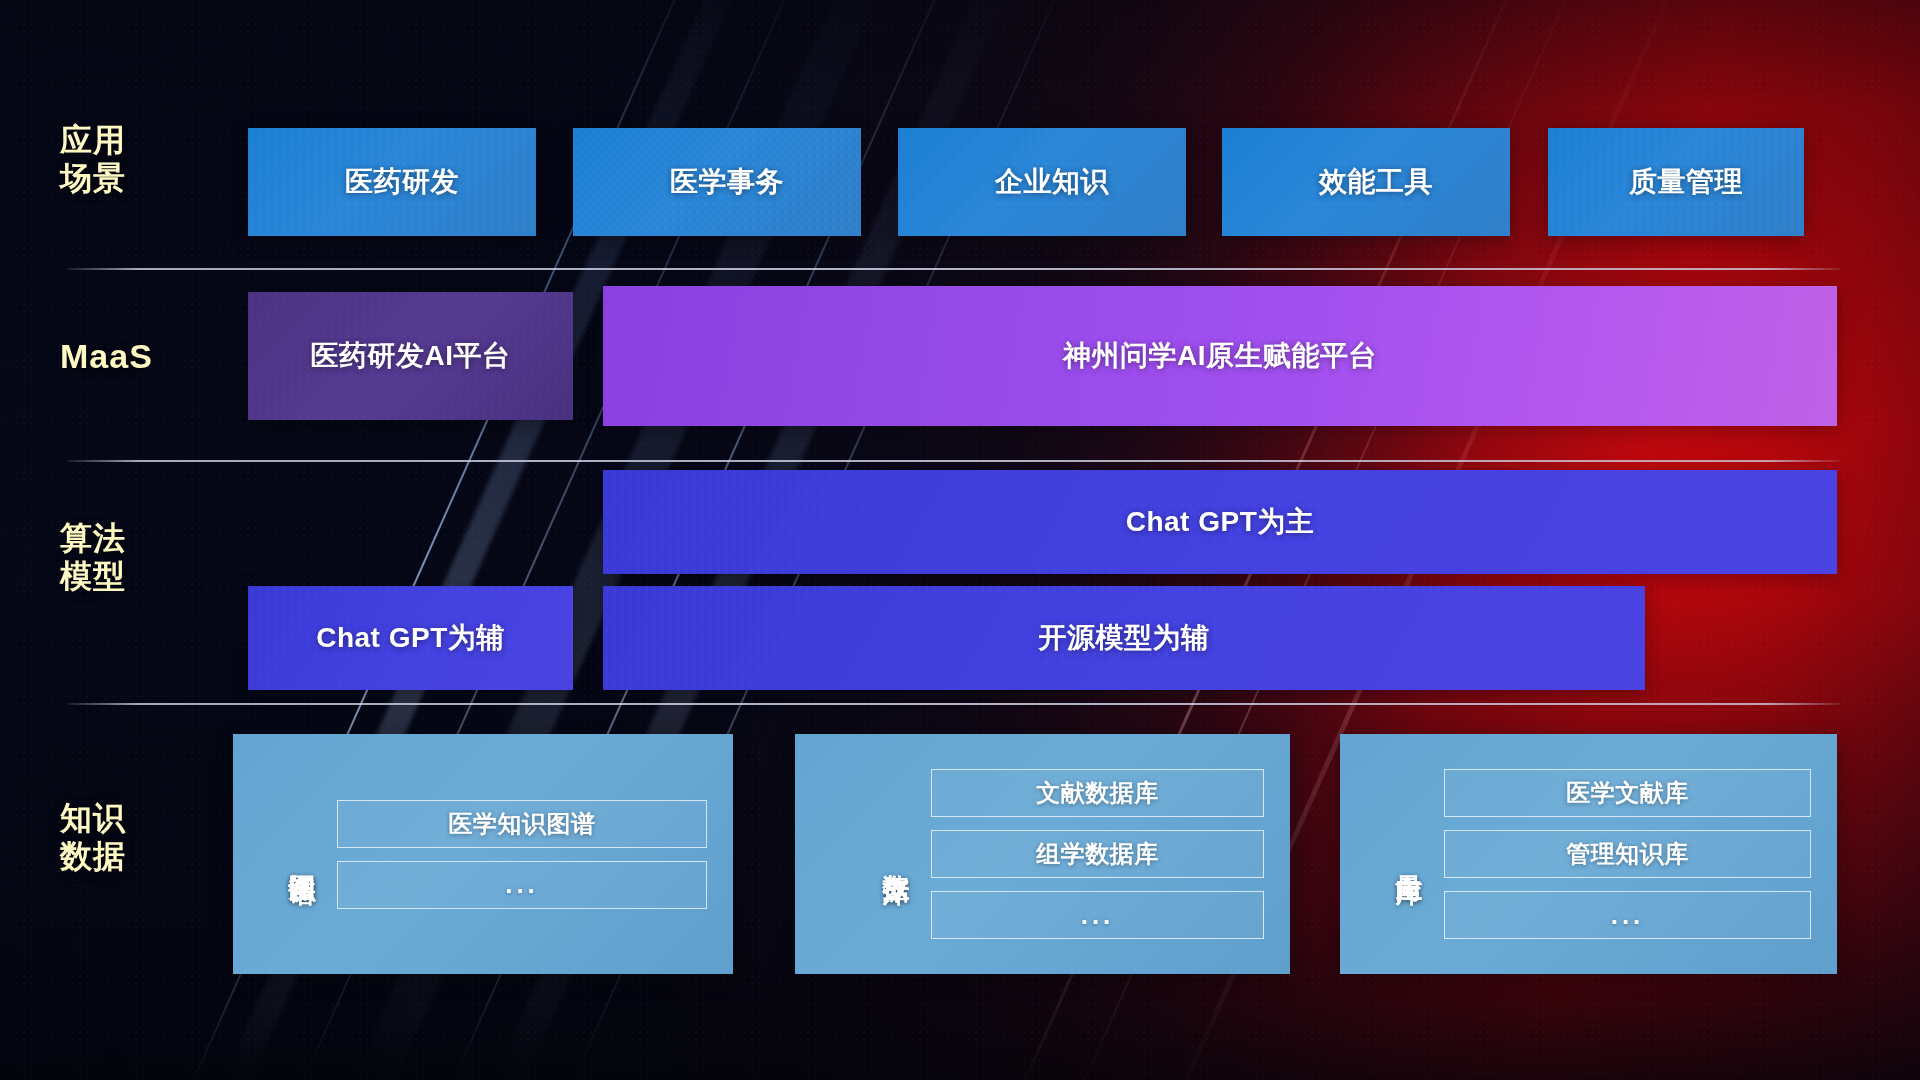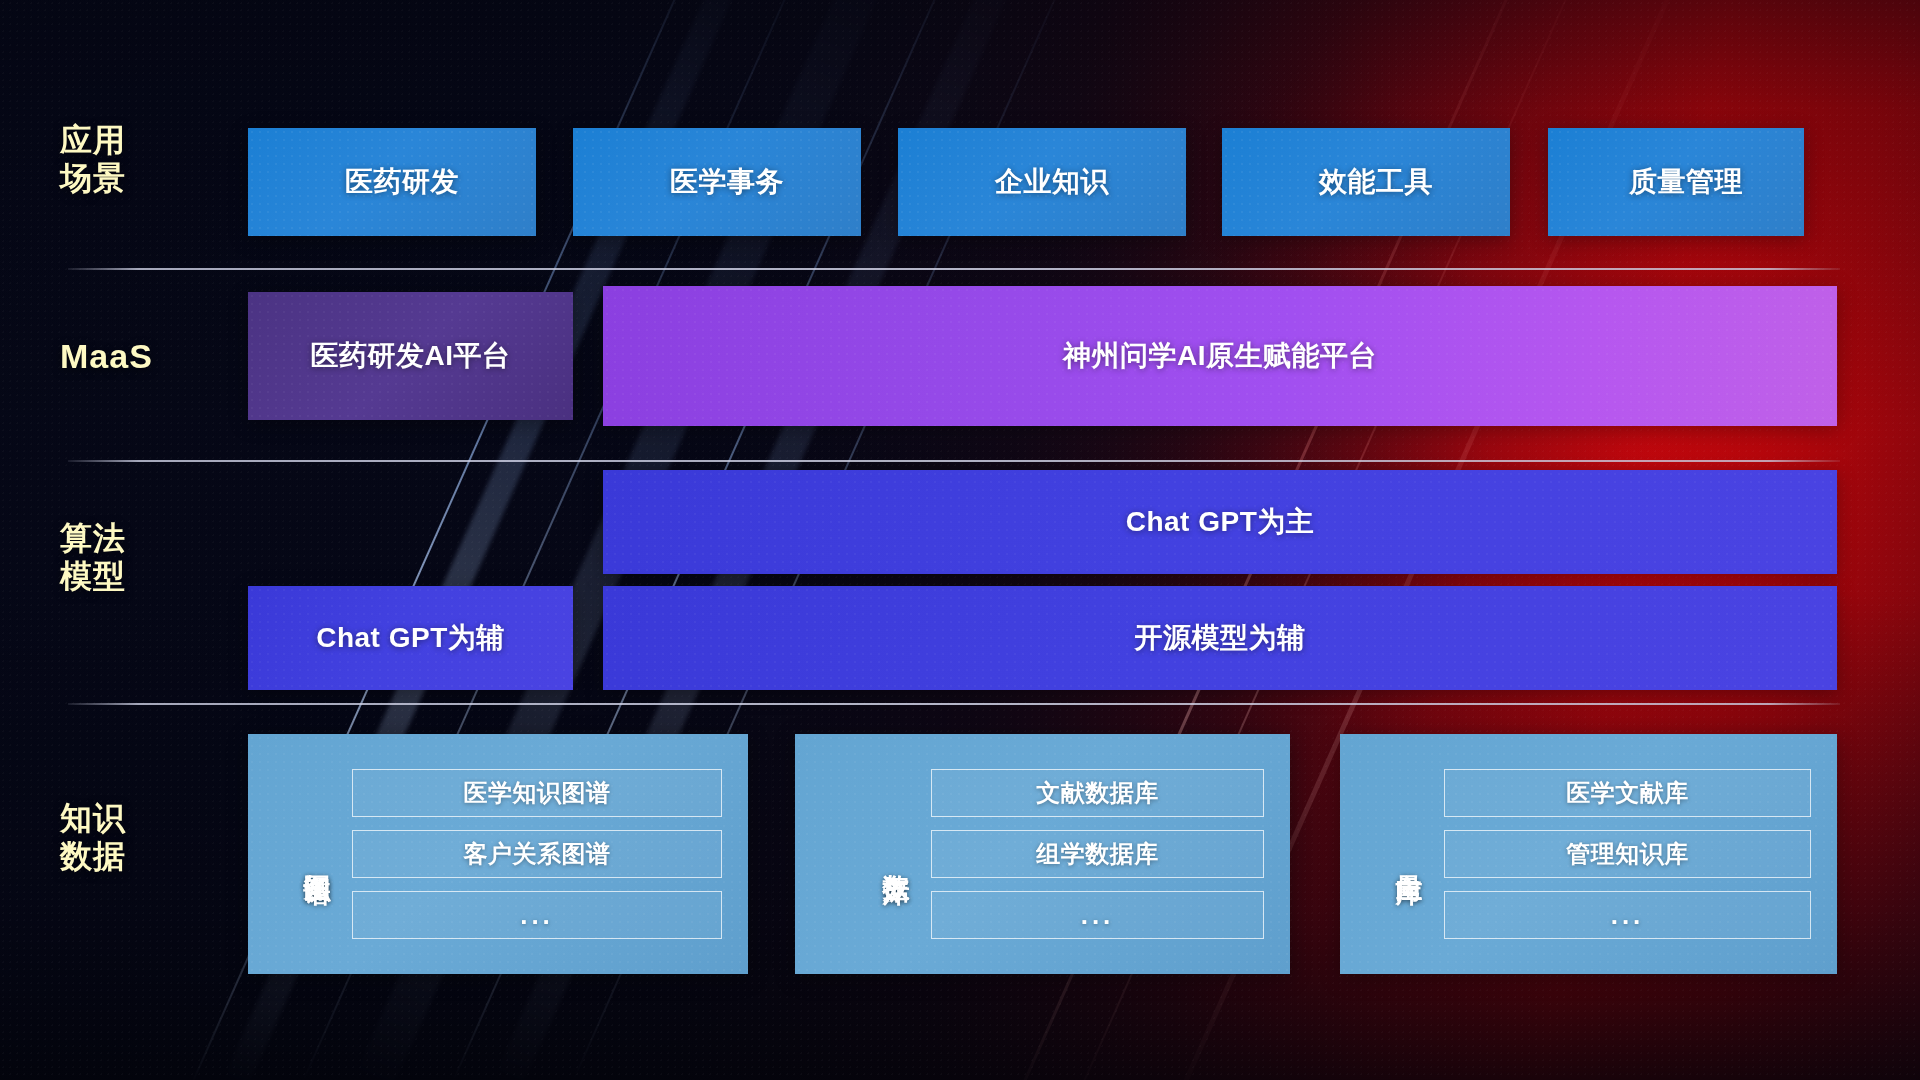--- a/index.html
+++ b/index.html
@@ -242,32 +242,31 @@
   <div class="card maas-right" style="left:603px; top:286px; width:1234px; height:140px;">神州问学AI原生赋能平台</div>
 
   <div class="divider" style="left:68px; top:460px; width:1772px;"></div>
 
   <div class="row-label" style="left:60px; top:520px; width:175px; font-size:32px;">算法
 模型</div>
 
   <div class="card algo-card" style="left:603px; top:470px; width:1234px; height:104px;">Chat GPT为主</div>
 
   <div class="card algo-card" style="left:248px; top:586px; width:325px; height:104px;">Chat GPT为辅</div>
-  <div class="card algo-card" style="left:603px; top:586px; width:1234px; height:104px;">开源模型为辅</div>
+  <div class="card algo-card" style="left:603px; top:586px; width:1042px; height:104px;">开源模型为辅</div>
 
   <div class="divider" style="left:68px; top:703px; width:1772px;"></div>
 
   <div class="row-label" style="left:60px; top:800px; width:175px; font-size:32px;">知识
 数据</div>
 
-  <div class="kgroup" style="left:248px; top:734px; width:500px; height:240px;">
+  <div class="kgroup" style="left:233px; top:734px; width:500px; height:240px;">
     <div class="kgroup-title">知识图谱</div>
     <div class="kgroup-items">
       <div class="kitem">医学知识图谱</div>
-      <div class="kitem">客户关系图谱</div>
       <div class="kitem ellipsis">...</div>
     </div>
   </div>
 
   <div class="kgroup" style="left:795px; top:734px; width:495px; height:240px;padding-left:32px;">
     <div class="kgroup-title">数据库</div>
     <div class="kgroup-items">
       <div class="kitem">文献数据库</div>
       <div class="kitem">组学数据库</div>
       <div class="kitem ellipsis">...</div>

